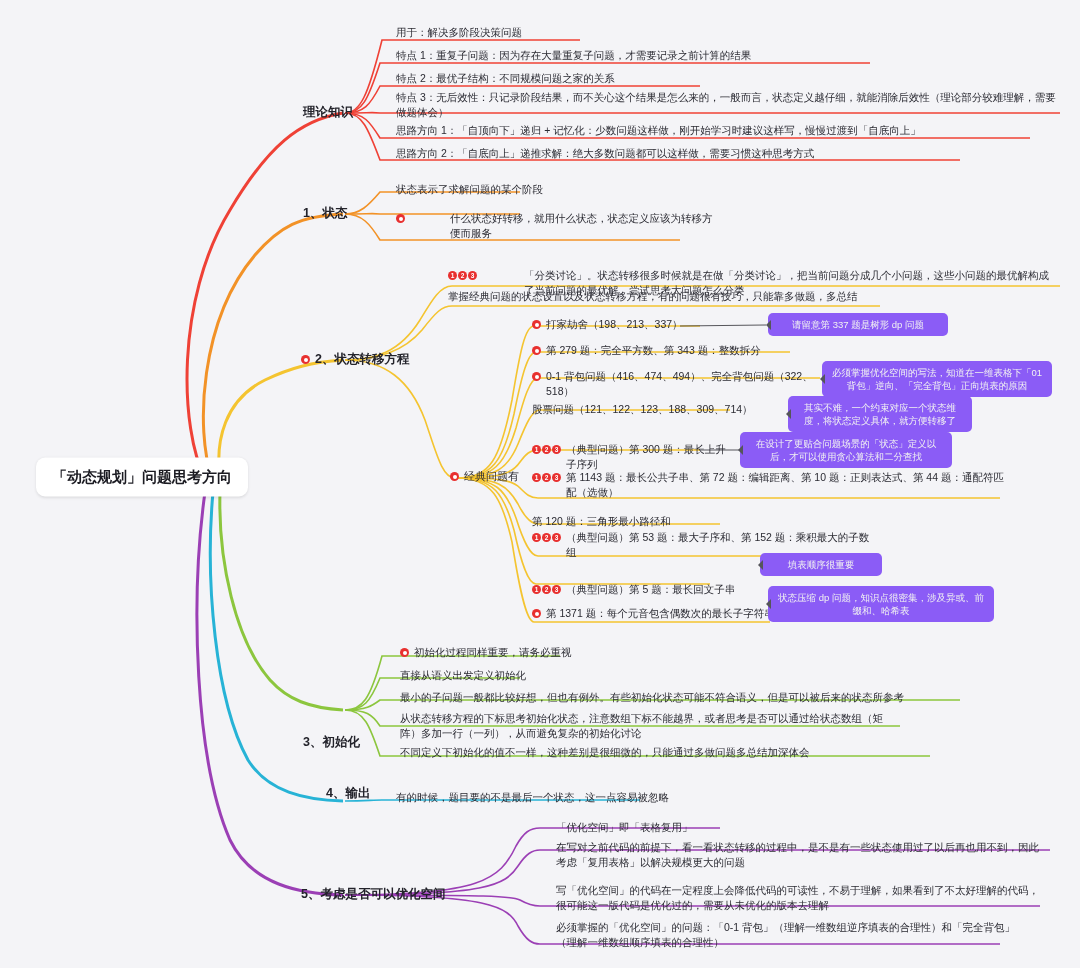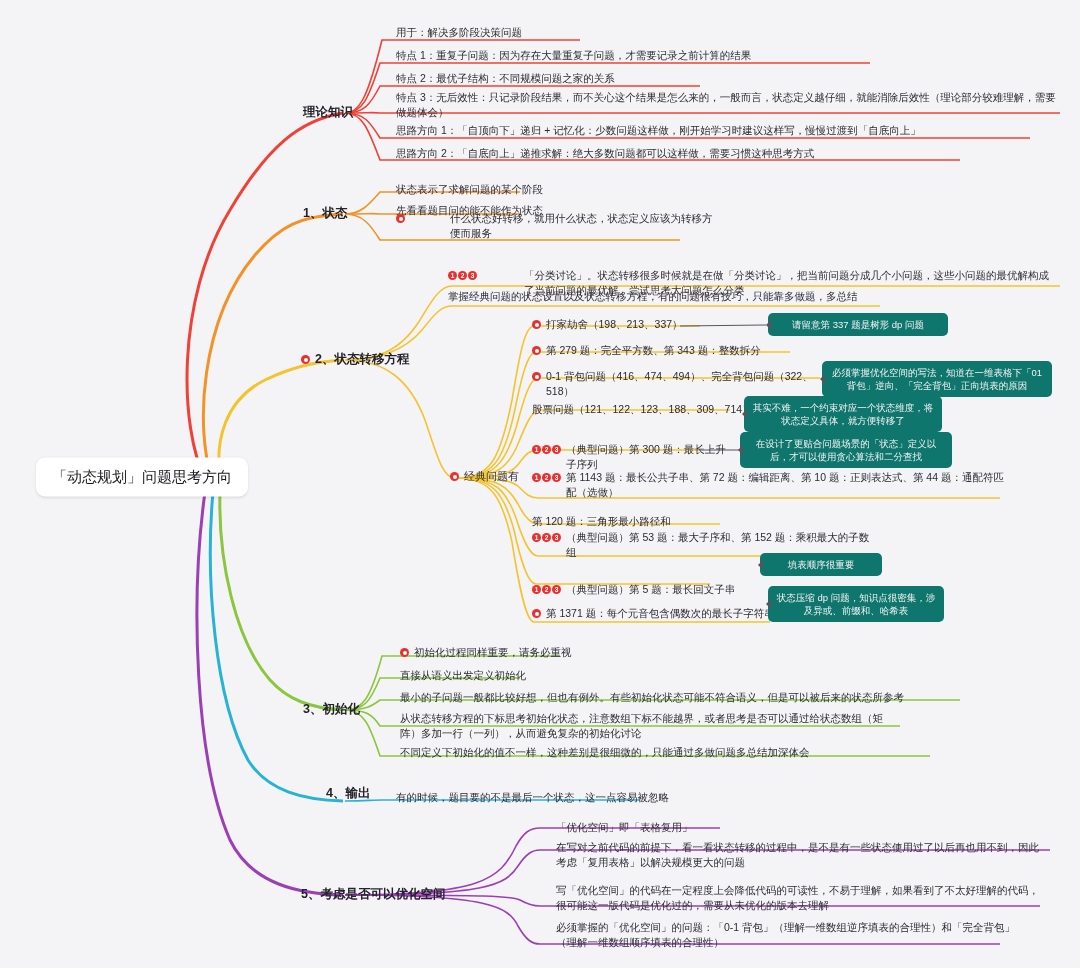--- a/index.html
+++ b/index.html
@@ -24,21 +24,21 @@
   }
   .node .txt { display: block; }
 
   
   .root {
     position: absolute;
     background: #ffffff;
     border-radius: 9px;
     padding: 10px 16px;
     font-size: 15px;
-    font-weight: normal;
+    font-weight: bold;
     color: #1b1b22;
     box-shadow: 0 1px 3px rgba(0,0,0,.10);
     white-space: nowrap;
   }
 
   
   .b1 {
     position: absolute;
     font-size: 12.5px;
     font-weight: bold;
@@ -83,21 +83,21 @@
     font-style: normal;
     font-size: 6.5px;
     line-height: 9px;
     text-align: center;
     font-weight: bold;
   }
 
   
   .tip {
     position: absolute;
-    background: #0f766e;
+    background: #8b5cf6;
     color: #f2f2f2;
     font-size: 9.5px;
     line-height: 13px;
     border-radius: 5px;
     padding: 5px 8px;
     text-align: center;
   }
   .tip::after {
     content: "";
     position: absolute;
@@ -192,23 +192,20 @@
     <span class="txt">思路方向 2：「自底向上」递推求解：绝大多数问题都可以这样做，需要习惯这种思考方式</span>
   </div>
 
   <div class="b1" style="left:303px; top:205px;">
     <span>1、状态</span>
   </div>
 
   <div class="node leaf" style="left:396px; top:182px; width:300px;">
     <span class="txt">状态表示了求解问题的某个阶段</span>
   </div>
-  <div class="node leaf" style="left:396px; top:203px; width:300px;">
-    <span class="txt">先看看题目问的能不能作为状态</span>
-  </div>
   <div class="node leaf" style="left:396px; top:211px; width:320px;gap:45px;">
     <span class="flag"></span>
     <span class="txt">什么状态好转移，就用什么状态，状态定义应该为转移方便而服务</span>
   </div>
 
   <div class="b1" style="left:301px; top:351px;">
     <span class="flag" style="margin-top:0;"></span>
     <span>2、状态转移方程</span>
   </div>
 
@@ -283,34 +280,34 @@
     <span class="flag"></span>
     <span class="txt">第 1371 题：每个元音包含偶数次的最长子字符串</span>
   </div>
 
   <div class="tip left-point" style="left:768px; top:313px; width:180px;">
     <span>请留意第 337 题是树形 dp 问题</span>
   </div>
   <div class="tip left-point" style="left:822px; top:361px; width:230px;">
     <span>必须掌握优化空间的写法，知道在一维表格下「01 背包」逆向、「完全背包」正向填表的原因</span>
   </div>
-  <div class="tip left-point" style="left:744px; top:396px; width:198px;">
+  <div class="tip left-point" style="left:788px; top:396px; width:184px;">
     <span>其实不难，一个约束对应一个状态维度，将状态定义具体，就方便转移了</span>
   </div>
   <div class="tip left-point" style="left:740px; top:432px; width:212px;">
     <span>在设计了更贴合问题场景的「状态」定义以后，才可以使用贪心算法和二分查找</span>
   </div>
   <div class="tip left-point" style="left:760px; top:553px; width:122px;">
     <span>填表顺序很重要</span>
   </div>
-  <div class="tip left-point" style="left:768px; top:586px; width:176px;">
+  <div class="tip left-point" style="left:768px; top:586px; width:226px;">
     <span>状态压缩 dp 问题，知识点很密集，涉及异或、前缀和、哈希表</span>
   </div>
 
-  <div class="b1" style="left:303px; top:701px;">
+  <div class="b1" style="left:303px; top:734px;">
     <span>3、初始化</span>
   </div>
 
   <div class="node leaf" style="left:400px; top:645px; width:260px;">
     <span class="flag"></span>
     <span class="txt">初始化过程同样重要，请务必重视</span>
   </div>
   <div class="node leaf" style="left:400px; top:668px; width:260px;font-family:Liberation Serif, serif;">
     <span class="txt">直接从语义出发定义初始化</span>
   </div>

